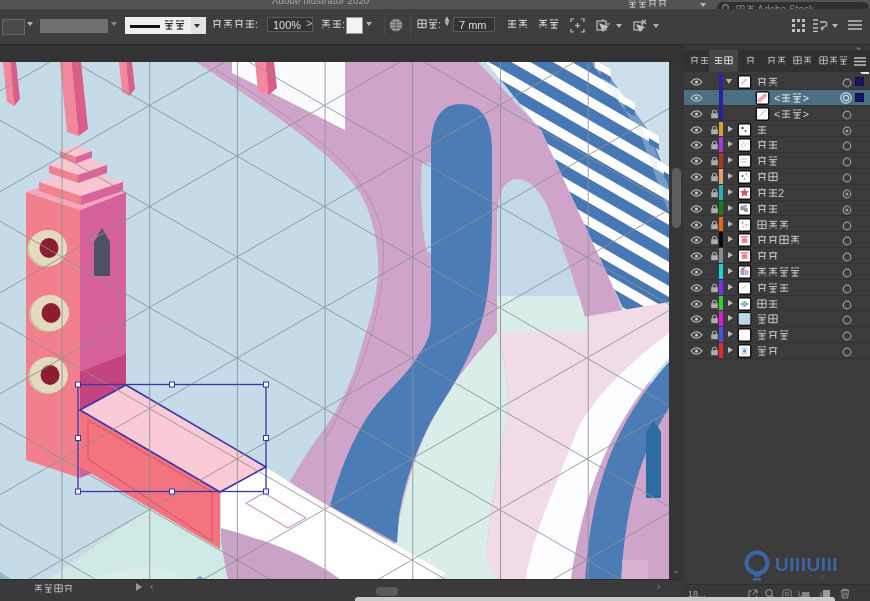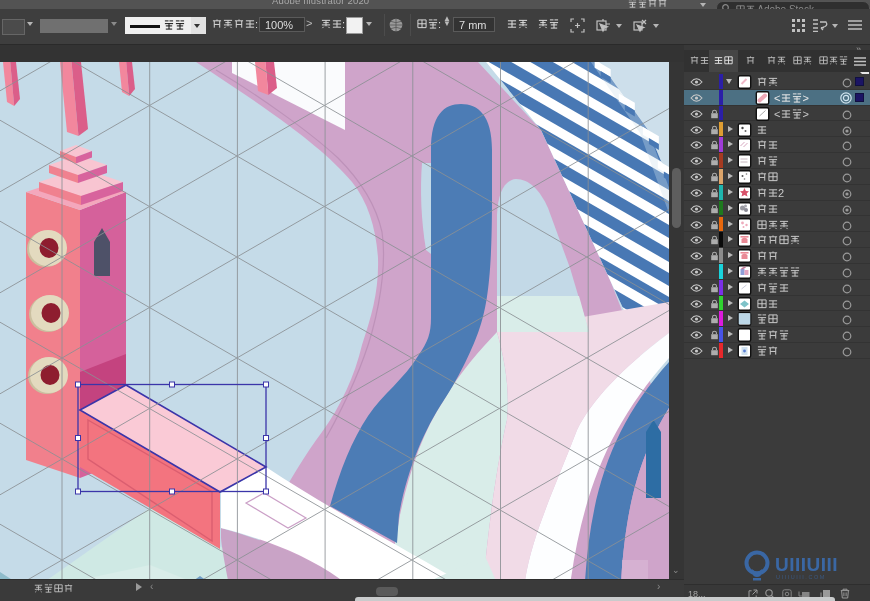--- a/index.html
+++ b/index.html
@@ -189,21 +189,21 @@
     <div class="dn" style="left:194px;top:15px;border-top-color:#333"></div>
     <div style="position:absolute;left:211px;top:9px;color:#d6d6d6"><span class="cjw "><svg class="cj" width="10" height="10" viewBox="0 0 11 11">
           <path d="M5.5,0.5V2 M1,2H10 M2.5,2V9.5 M8.5,2V9.5 M2.5,6H8.5" stroke="currentColor" fill="none" stroke-width="1.1"></path>
         </svg><svg class="cj" width="10" height="10" viewBox="0 0 11 11">
           <path d="M1,1.5H10 M2.5,4H8.5 M1,6.5H10 M5.5,1.5V8 M3,8.5L1.5,10 M8,8.5L9.5,10" stroke="currentColor" fill="none" stroke-width="1.1"></path>
         </svg><svg class="cj" width="10" height="10" viewBox="0 0 11 11">
           <path d="M5.5,0.5V2 M1,2H10 M2.5,2V9.5 M8.5,2V9.5 M2.5,6H8.5" stroke="currentColor" fill="none" stroke-width="1.1"></path>
         </svg><svg class="cj" width="10" height="10" viewBox="0 0 11 11">
           <path d="M1,2H10 M1,5.5H10 M1,9H10 M5.5,2V9" stroke="currentColor" fill="none" stroke-width="1.1"></path>
         </svg></span><span style="font-size:11px">:</span></div>
-    <div class="inp" style="left:259px;top:8px;width:46px">100%</div>
+    <div class="inp" style="left:267px;top:8px;width:46px">100%</div>
     <div style="position:absolute;left:306px;top:8px;color:#bbb;font-size:11px">&gt;</div>
     <div style="position:absolute;left:320px;top:9px;color:#d6d6d6"><span class="cjw "><svg class="cj" width="10" height="10" viewBox="0 0 11 11">
           <path d="M1,1.5H10 M2.5,4H8.5 M1,6.5H10 M5.5,1.5V8 M3,8.5L1.5,10 M8,8.5L9.5,10" stroke="currentColor" fill="none" stroke-width="1.1"></path>
         </svg><svg class="cj" width="10" height="10" viewBox="0 0 11 11">
           <path d="M1,2H10 M1,5.5H10 M1,9H10 M5.5,2V9" stroke="currentColor" fill="none" stroke-width="1.1"></path>
         </svg></span><span style="font-size:11px">:</span></div>
     <div style="position:absolute;left:346px;top:8px;width:15px;height:15px;background:#f2f2f2;border:1px solid #999"></div>
     <div class="dn" style="left:366px;top:13px"></div>
     <div style="position:absolute;left:384px;top:5px;width:1px;height:22px;background:#4c4c4c"></div>
     <svg style="position:absolute;left:389px;top:9px" width="14" height="14">

